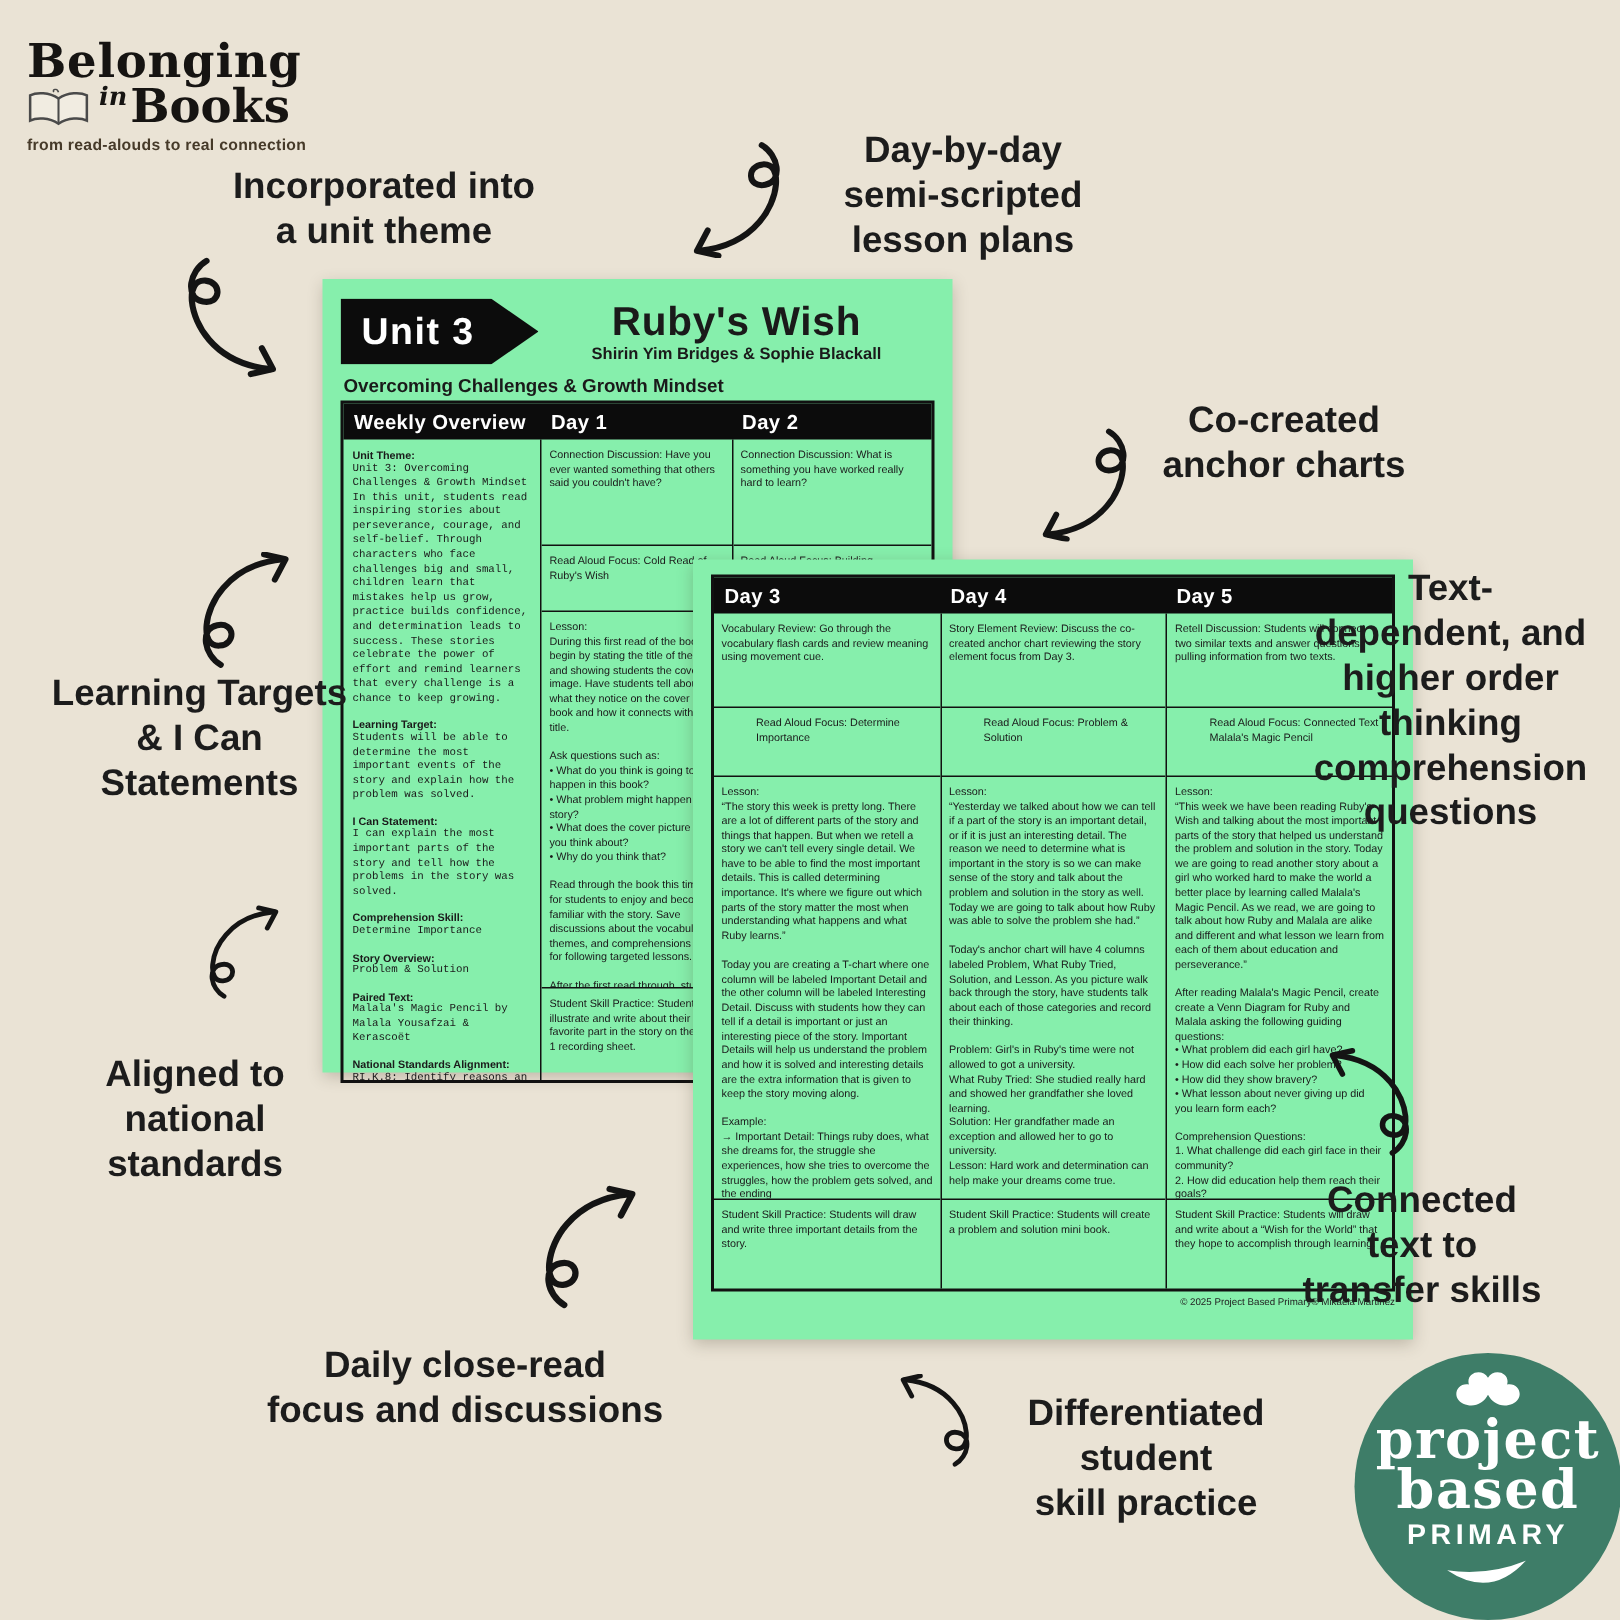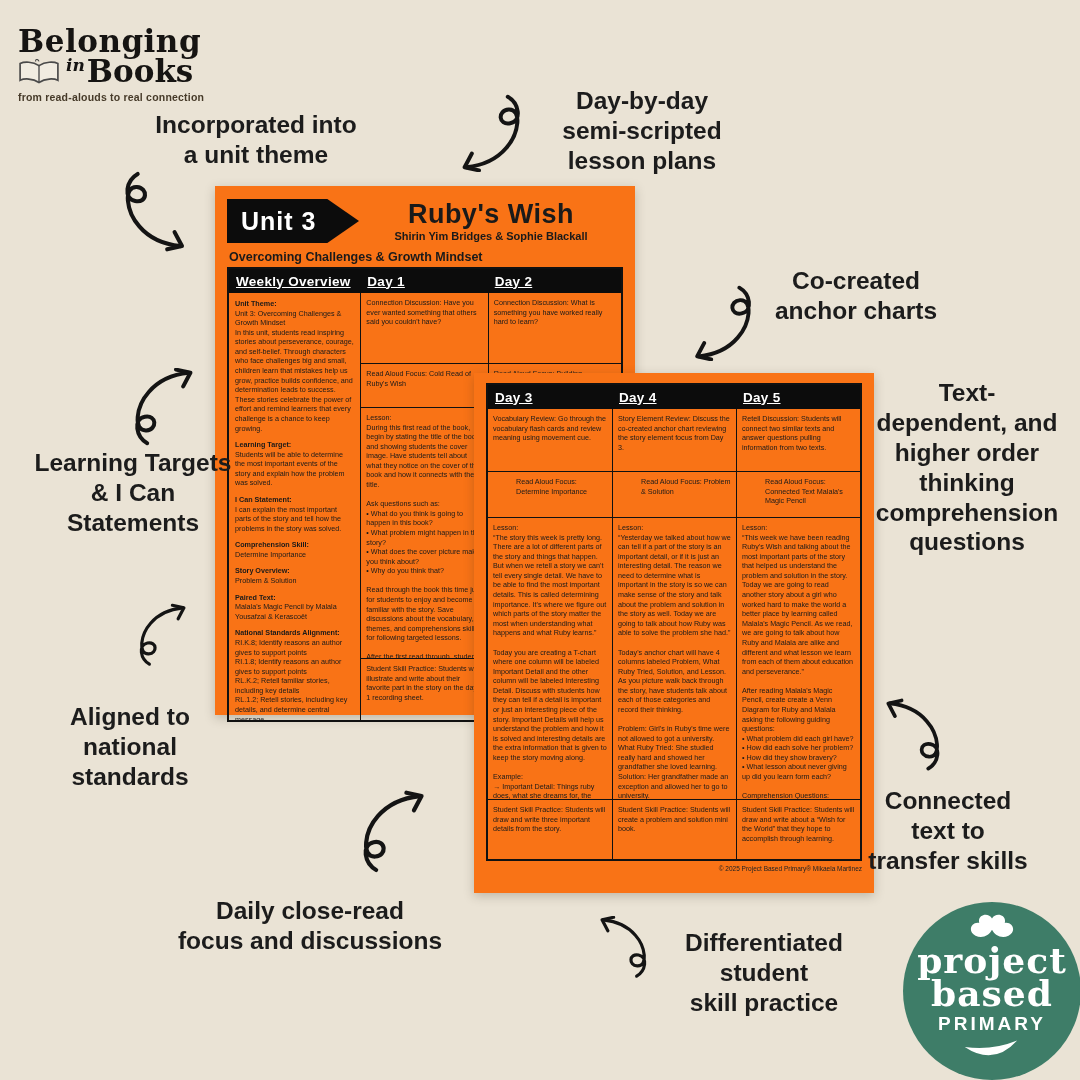--- a/index.html
+++ b/index.html
@@ -14,39 +14,39 @@
   .bib-books{font-family:"DejaVu Serif",serif;font-weight:700;font-size:31px;line-height:1;}
   .bib-tagline{font-size:10.5px;font-weight:600;color:#463a29;margin-top:4px;letter-spacing:.2px;}
 
   
   .note{position:absolute;font-size:24.5px;line-height:1.22;font-weight:600;color:#1c1c1c;
     text-align:center;white-space:pre-line;z-index:9;}
   .arrow{position:absolute;z-index:8;}
   .arrow svg{display:block;width:100%;height:100%;}
 
   
-  .sheet{position:absolute;background:#f97316;box-shadow:0 3px 10px rgba(60,50,30,.25);
+  .sheet{position:absolute;background:#86efac;box-shadow:0 3px 10px rgba(60,50,30,.25);
     padding:10px 12px;box-sizing:border-box;color:#1a1a1a;}
   .sheet1{left:215px;top:186px;width:420px;height:529px;z-index:2;}
-  .sheet2{left:462px;top:373px;width:400px;height:520px;z-index:5;margin-left:12px;}
+  .sheet2{left:462px;top:373px;width:480px;height:520px;z-index:5;}
 
   .s1-head{display:flex;align-items:center;height:50px;}
   .unit-badge{background:#0c0c0c;color:#fff;width:132px;height:44px;flex:0 0 auto;
     display:flex;align-items:center;justify-content:flex-start;padding-left:14px;box-sizing:border-box;
     font-weight:800;font-size:25px;letter-spacing:1px;
     clip-path:polygon(0 0,76% 0,100% 50%,76% 100%,0 100%);}
   .title-wrap{flex:1;text-align:center;}
   .page-title{font-weight:800;font-size:27px;letter-spacing:.5px;line-height:1;}
   .page-authors{font-weight:700;font-size:11px;margin-top:2px;}
   .page-theme{font-weight:700;font-size:12.5px;margin:4px 0 3px 2px;}
 
   .sheet-table{border:2px solid #111;display:flex;flex-direction:column;box-sizing:border-box;}
   .t1{height:455px;}
   .t2{height:478px;}
-  .thead{display:flex;background:#0c0c0c;color:#fff;flex:0 0 24px;align-items:center;text-decoration:underline;}
+  .thead{display:flex;background:#0c0c0c;color:#fff;flex:0 0 24px;align-items:center;}
   .th{font-weight:800;font-size:13.5px;padding-left:7px;box-sizing:border-box;letter-spacing:.3px;}
   .tbody{display:flex;flex:1;min-height:0;}
   .col{box-sizing:border-box;display:flex;flex-direction:column;min-height:0;overflow:hidden;}
   .col + .col{border-left:1.5px solid #111;}
   .cell{font-size:7.2px;line-height:1.33;padding:5px;box-sizing:border-box;
     white-space:pre-line;overflow:hidden;}
   .cell + .cell{border-top:1.5px solid #111;}
   .c-disc{flex:0 0 70px;}
   .c-focus{flex:0 0 44px;}
   .c-lesson{flex:1 1 auto;min-height:0;}
@@ -54,21 +54,21 @@
   .t2 .c-disc{flex:0 0 62px;}
   .t2 .c-focus{flex:0 0 46px;padding-left:28px;}
   .t2 .c-prac{flex:0 0 60px;}
 
   .w1{width:33.5%;} .w2{width:32.5%;} .w3{width:34%;}
   .e3{width:33.34%;}
 
   .ov{padding:6px;font-size:7.2px;line-height:1.33;overflow:hidden;}
   .ov-sec{margin-bottom:7px;}
   .ov-head{font-weight:700;display:block;}
-  .ov-body{white-space:pre-line;display:block;}
+  .ov-body{white-space:pre-line;display:block;font-family:Liberation Mono, monospace;}
 
   .copyright{font-size:6.5px;text-align:right;margin-top:4px;color:#222;}
 
   
   .pb{position:absolute;left:903px;top:902px;width:178px;height:178px;border-radius:50%;
     display:flex;flex-direction:column;align-items:center;z-index:9;}
   .pb-word{font-family:"DejaVu Serif",serif;font-weight:700;color:#fff;font-size:36px;line-height:.92;letter-spacing:1px;}
   .pb-primary{font-weight:700;color:#fff;font-size:19px;letter-spacing:3px;margin-top:3px;}
   .pb-flower{margin-top:12px;}
   .pb-bowl{margin-top:5px;transform:rotate(-7deg);}

